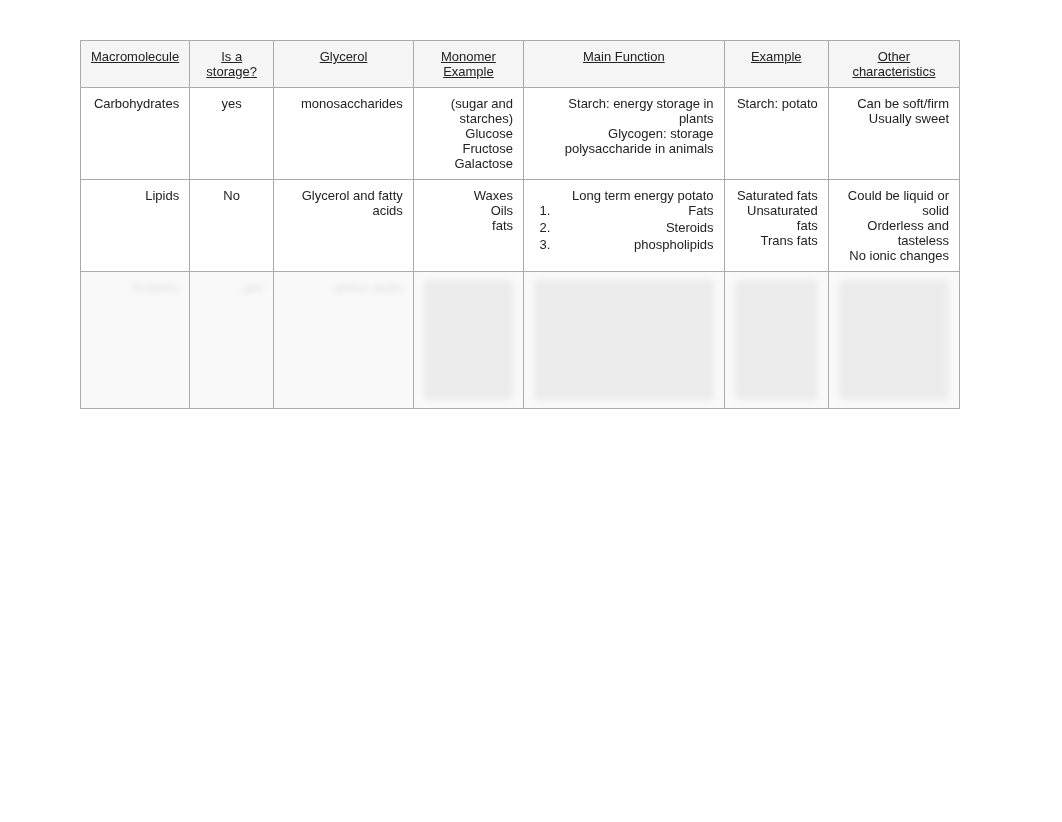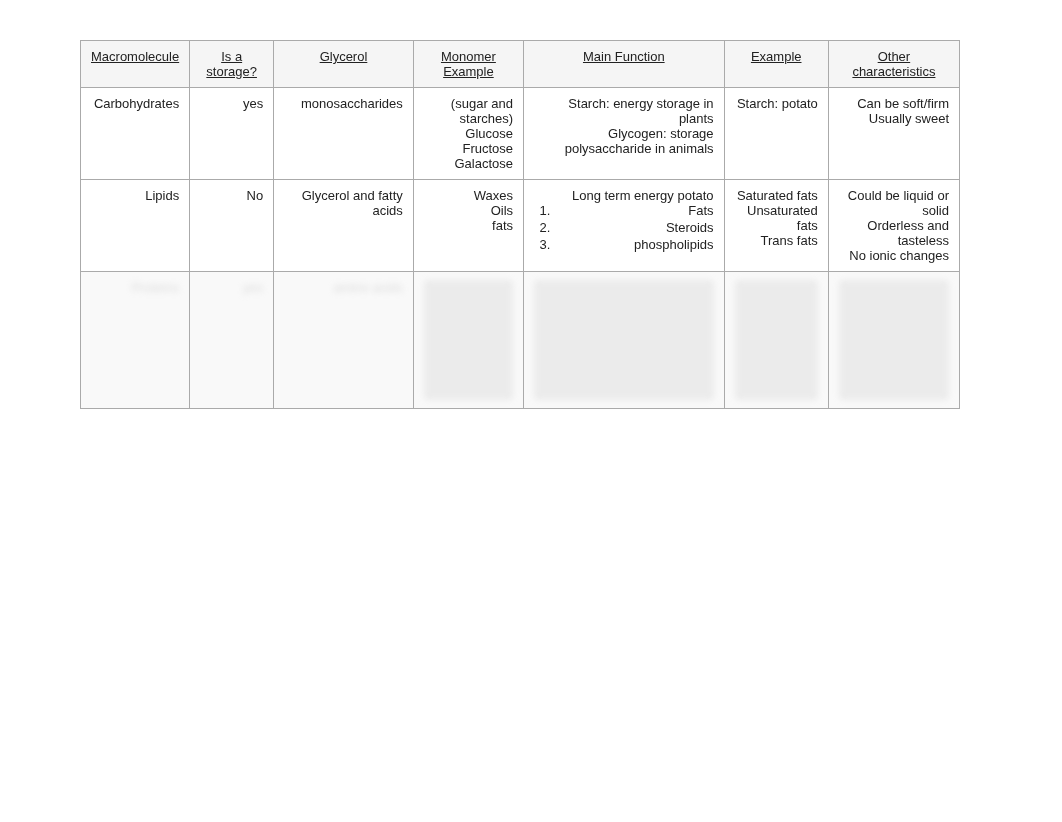--- a/index.html
+++ b/index.html
@@ -45,20 +45,21 @@
 
     .macro-table th {
       background: #f5f5f5;
       font-weight: normal;
       text-align: center;
       font-size: 13px;
       text-decoration: underline;
     }
 
     .macro-table td.center-text {
+      text-align: center;
     }
 
     .blurred-row td {
       color: #bbb;
       background: #f9f9f9;
     }
 
     .blurred-cell {
       position: relative;
       overflow: hidden;

